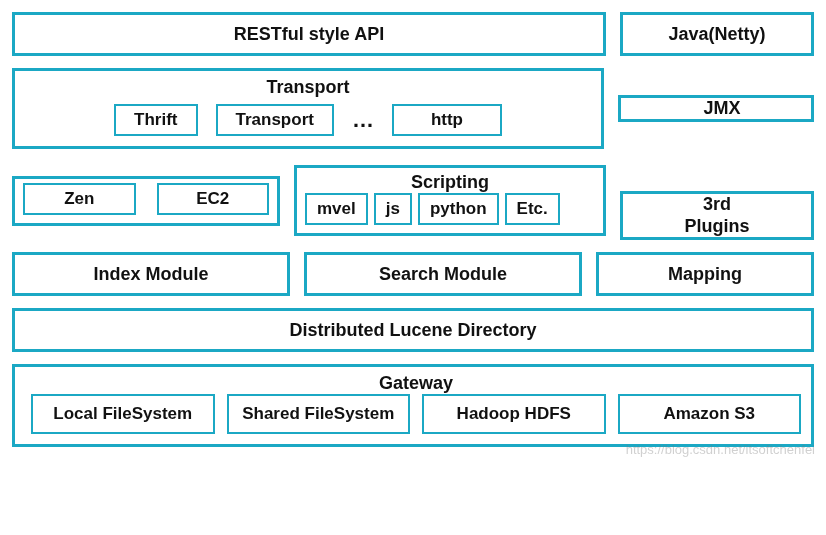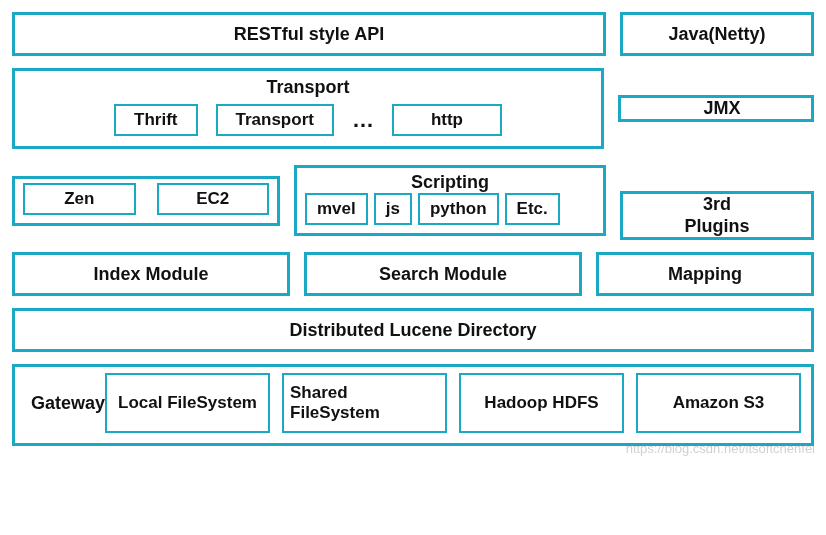--- a/index.html
+++ b/index.html
@@ -45,21 +45,21 @@
 
   
   .r4 .box { flex: 1; height: 44px; }
   .r4-map { flex: 0 0 218px !important; }
 
   
   .r5 .box { flex: 1; height: 44px; }
 
   
   .r6 { }
-  .r6 .outer { flex: 1; padding: 6px 10px 10px 16px; flex-direction: row; }
+  .r6 .outer { flex: 1; padding: 6px 10px 10px 16px; flex-direction: column; }
   .r6 .outer .subs { display: flex; gap: 12px; width: 100%; }
   .r6 .outer .sub { flex: 1; padding: 8px 6px; font-size: 17px; }
 
   .watermark {
     position: absolute;
     right: 11px;
     bottom: 14px;
     font-size: 13px;
     color: rgba(120,120,120,0.35);
     font-weight: normal;

